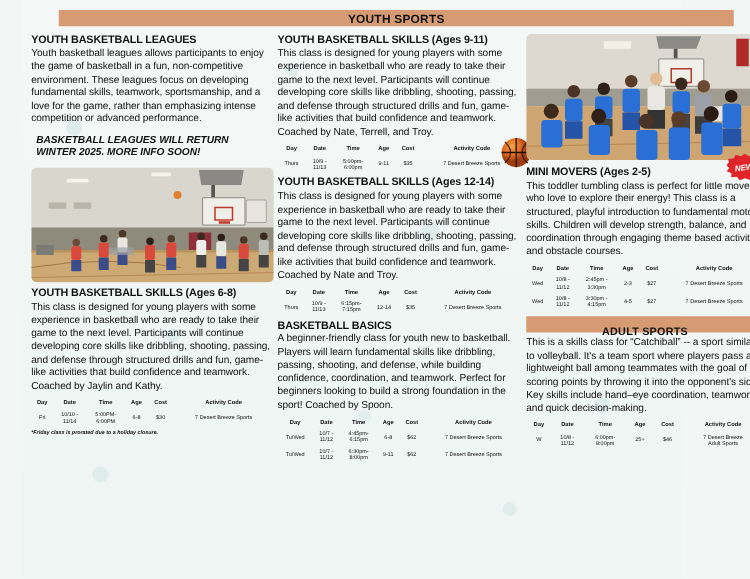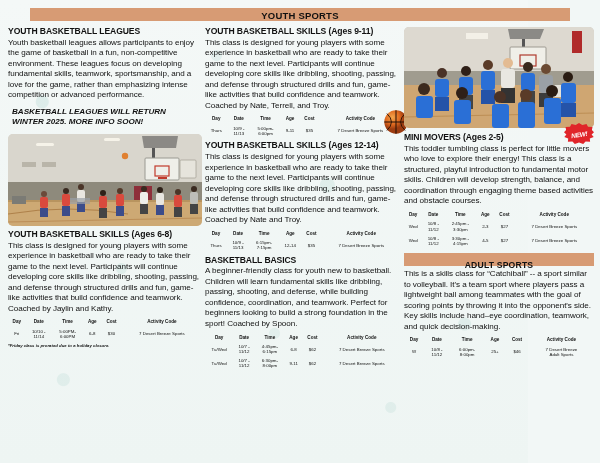--- a/index.html
+++ b/index.html
@@ -23,21 +23,21 @@
       radial-gradient(circle at 41% 12%, rgba(205,228,224,.45) 0 5px, transparent 6px),
       radial-gradient(circle at 62% 40%, rgba(205,228,224,.5) 0 7px, transparent 8px),
       radial-gradient(circle at 88% 70%, rgba(205,228,224,.5) 0 6px, transparent 7px),
       radial-gradient(circle at 74% 88%, rgba(205,228,224,.45) 0 5px, transparent 6px),
       radial-gradient(circle at 12% 82%, rgba(205,228,224,.45) 0 6px, transparent 7px),
       radial-gradient(circle at 52% 72%, rgba(205,228,224,.4) 0 5px, transparent 6px),
       linear-gradient(180deg,#f4f8f7 0%, #eef5f3 100%);
     pointer-events: none;
   }
 
-  .page { position: relative; width: 528px; height: 463px; }
+  .page { position: relative; width: 528px; height: 463px; margin-left: 17px; }
 
   
   .banner {
     background: #d79b74;
     color: #111;
     text-align: center;
     font-weight: bold;
     letter-spacing: .2px;
     line-height: 1;
   }
@@ -337,21 +337,21 @@
           <td>6:15pm-
 7:15pm</td>
           <td>12-14</td>
           <td>$35</td>
           <td>7 Desert Breeze Sports</td>
         </tr>
       </tbody>
     </table>
 
     <h2 class="head" style="margin-top:3px;">BASKETBALL BASICS</h2>
-    <p class="body">A beginner-friendly class for youth new to basketball. Children will learn fundamental skills like dribbling, passing, shooting, and defense, while building confidence, coordination, and teamwork. Perfect for beginners looking to build a strong foundation in the sport! Coached by Spoon.</p>
+    <p class="body">A beginner-friendly class for youth new to basketball. Players will learn fundamental skills like dribbling, passing, shooting, and defense, while building confidence, coordination, and teamwork. Perfect for beginners looking to build a strong foundation in the sport! Coached by Spoon.</p>
 
     <table class="sched">
       <thead>
         <tr>
           <th>Day</th>
           <th>Date</th>
           <th>Time</th>
           <th>Age</th>
           <th>Cost</th>
           <th>Activity Code</th>

